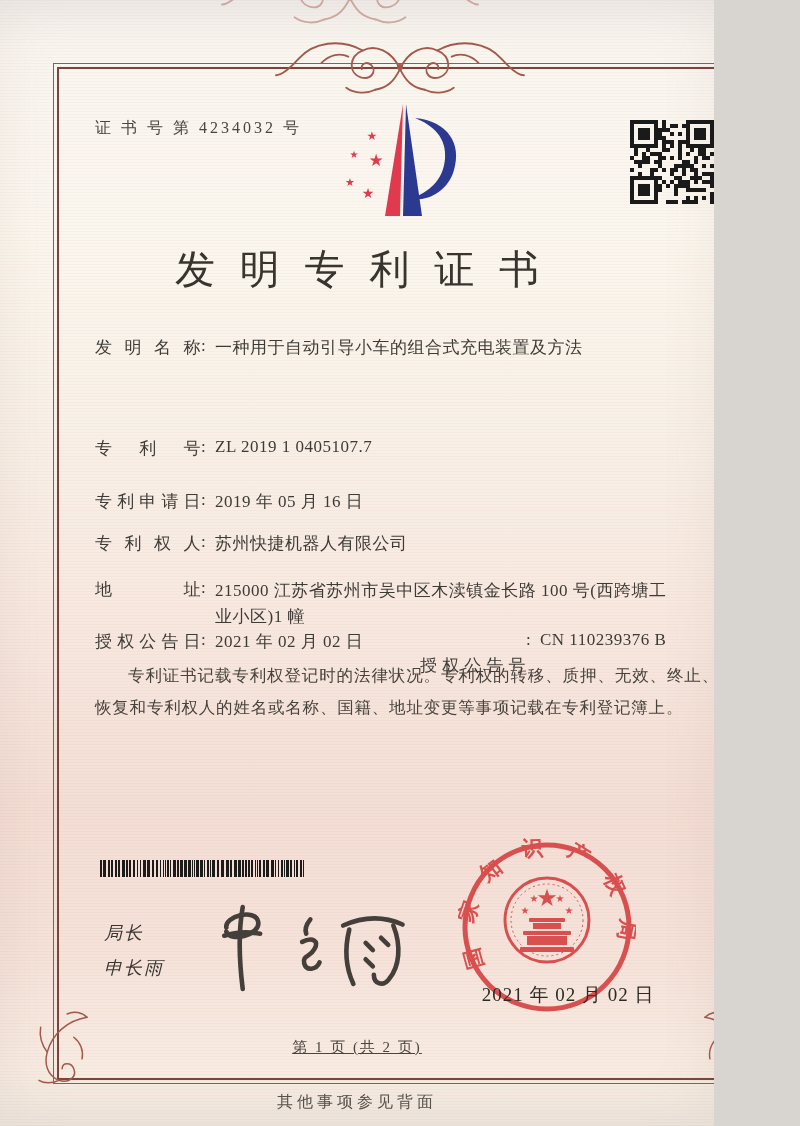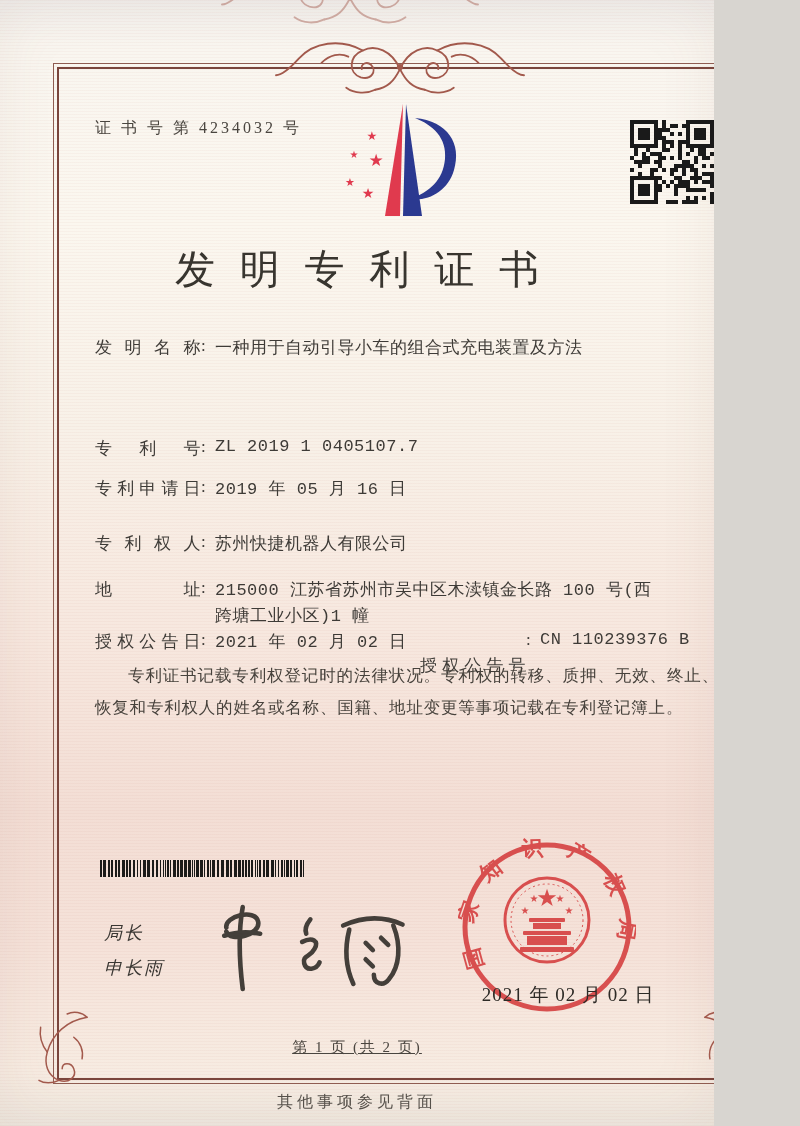--- a/index.html
+++ b/index.html
@@ -26,23 +26,23 @@
   
   .cert-no { position:absolute; left:95px; top:118px; font-size:16px; letter-spacing:3px; color:#4a453f; }
   .logo { position:absolute; left:336px; top:96px; width:130px; height:132px; }
   .qr { position:absolute; left:630px; top:120px; width:84px; height:84px; }
   .title { position:absolute; left:0; right:0; top:242px; text-align:center;
            font-size:40px; letter-spacing:0.62em; margin-right:-0.62em; color:#38352f; font-weight:normal; }
   
   .row { position:absolute; left:95px; font-size:17px; color:#3e3b37; letter-spacing:0.5px; }
   .row .lbl { display:inline-block; width:106px; text-align:justify; text-align-last:justify; vertical-align:top; }
   .row .colon { display:inline-block; width:14px; vertical-align:top; }
-  .row .val { display:inline-block; vertical-align:top;font-family:Liberation Mono, monospace; }
+  .row .val { display:inline-block; vertical-align:top; }
   .row .val.addr { width:452px; line-height:1.55; }
-  .r1{top:336px} .r2{top:393px} .r3{top:437px} .r4{top:477px} .r5{top:532px} .r6{top:578px} .r7{top:630px}
+  .r1{top:336px} .r2{top:393px} .r3{top:437px} .r4{top:490px} .r5{top:532px} .r6{top:578px} .r7{top:630px}
   .pair-right { position:absolute; left:325px; top:0; white-space:nowrap; }
   .pair-right .lbl { width:106px;margin-top:24px; }
   
   .paras { position:absolute; left:95px; top:660px; width:624px; font-size:16.5px;
            line-height:1.92; letter-spacing:0.8px; color:#47423c; text-align:justify; }
   .paras p { text-indent:2em; }
   
   .barcode { position:absolute; left:100px; top:860px; width:208px; height:17px; }
   .officer { position:absolute; left:104px; top:916px; font-size:18px; line-height:35px; letter-spacing:2px; color:#3a3733;font-style:italic; }
   .signature { position:absolute; left:212px; top:894px; width:210px; height:104px; }

